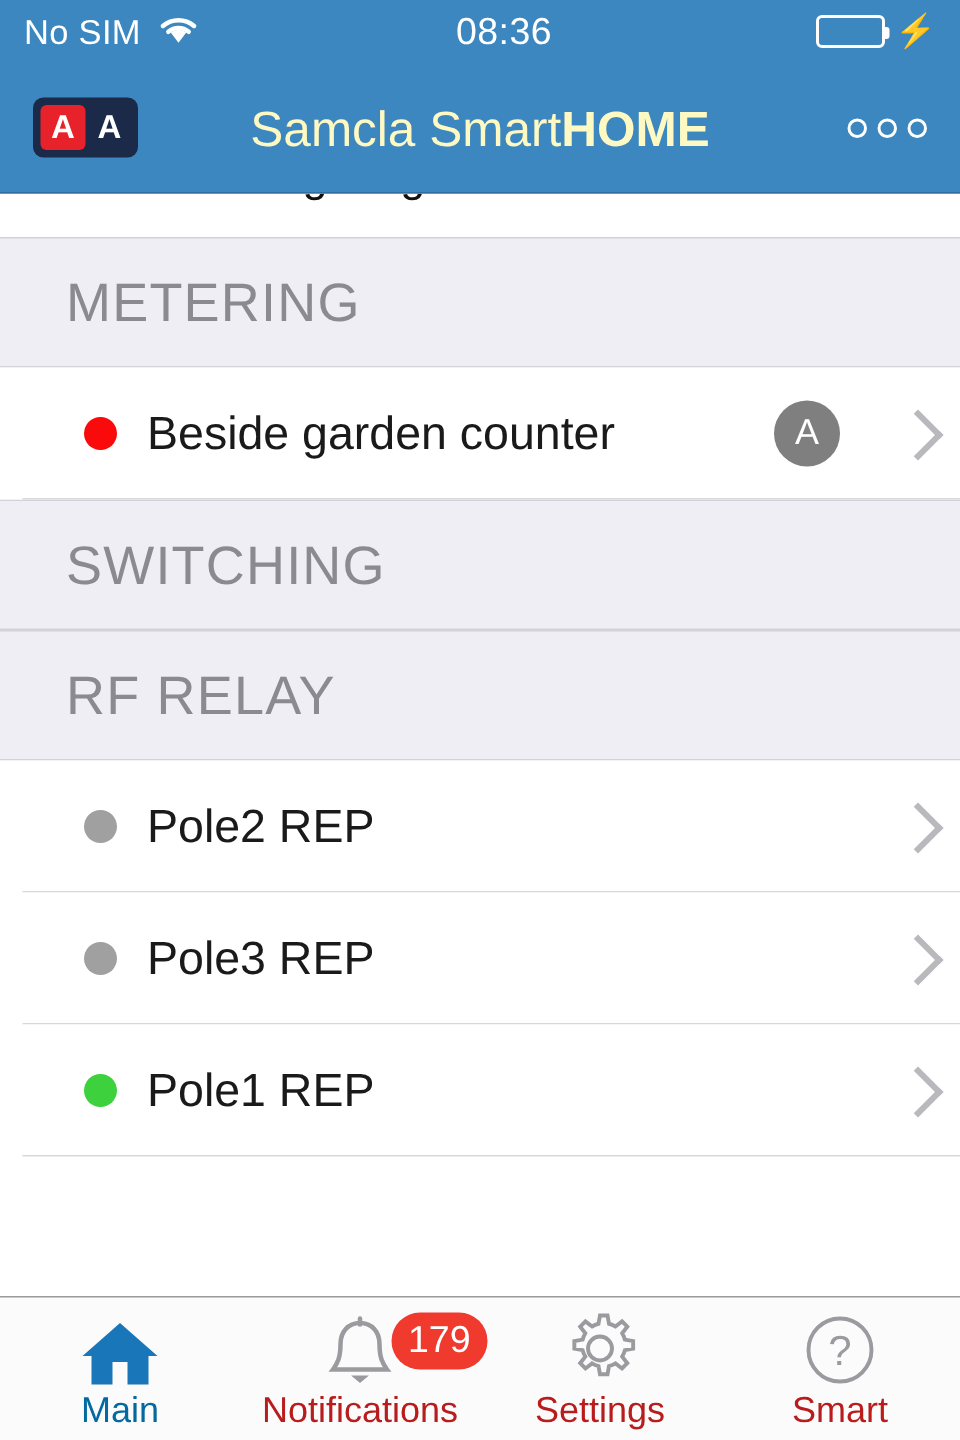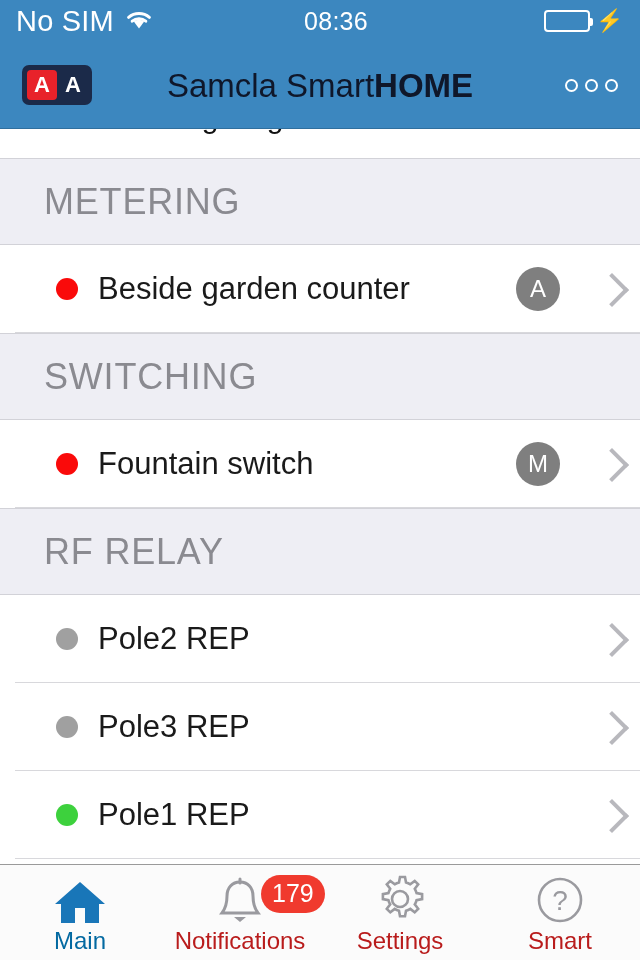--- a/index.html
+++ b/index.html
@@ -13,21 +13,21 @@
   }
   .phone { width:640px; height:960px; position:relative; display:flex; flex-direction:column; }
 
   
   .statusbar {
     height:42px; background:#3c87bf; color:#ffffff;
     display:flex; align-items:center; position:relative; flex:0 0 auto;
     padding:0 16px;
   }
   .sb-left { display:flex; align-items:center; gap:10px; }
-  .sb-carrier { font-size:29px; letter-spacing:0.2px; line-height:1; }
+  .sb-carrier { font-size:23px; letter-spacing:0.2px; line-height:1; }
   .sb-center {
     position:absolute; left:0; right:0; text-align:center;
     font-size:25px; font-weight:400; letter-spacing:0.3px;padding-left:32px;
   }
   .sb-right { margin-left:auto; display:flex; align-items:center; gap:2px; z-index:2; }
   .battery {
     width:46px; height:22px; border:2px solid #ffffff; border-radius:4px;
     padding:2px; position:relative;
   }
   .battery-fill { height:100%; background:#4cd964; border-radius:1px; }
@@ -53,21 +53,21 @@
     width:30px; height:30px; background:#e8222a; border-radius:4px;
     display:flex; align-items:center; justify-content:center;
     color:#ffffff; font-size:22px; font-weight:700; line-height:1;
   }
   .logo-a-white {
     width:28px; height:30px; display:flex; align-items:center; justify-content:center;
     color:#ffffff; font-size:22px; font-weight:700; line-height:1;
   }
   .nav-title {
     position:absolute; left:0; right:0; text-align:center;
-    color:#0f172a; font-size:33px; line-height:1; pointer-events:none;
+    color:#fef9c3; font-size:33px; line-height:1; pointer-events:none;
   }
   .nav-title b { font-weight:700; }
   .nav-more {
     margin-left:auto; display:flex; align-items:center; gap:7px; z-index:2;
   }
   .ring { width:13px; height:13px; border:2.5px solid #ffffff; border-radius:50%; }
 
   
   .content { flex:1 1 auto; background:#ffffff; position:relative; overflow:hidden; }
   .clipped-row {
@@ -186,28 +186,20 @@
       <span class="row-label">Beside garden counter</span>
       <span class="row-right">
         <span class="avatar">A</span>
         <span class="chevron"></span>
       </span>
     </div>
 
     <div class="section-header">
       <span>SWITCHING</span>
     </div>
-    <div class="row sep">
-      <span class="dot" style="background:#fa0a0a"></span>
-      <span class="row-label">Fountain switch</span>
-      <span class="row-right">
-        <span class="avatar">M</span>
-        <span class="chevron"></span>
-      </span>
-    </div>
 
     <div class="section-header">
       <span>RF RELAY</span>
     </div>
     <div class="row sep">
       <span class="dot" style="background:#a0a0a0"></span>
       <span class="row-label">Pole2 REP</span>
       <span class="row-right">
         <span class="chevron"></span>
       </span>

